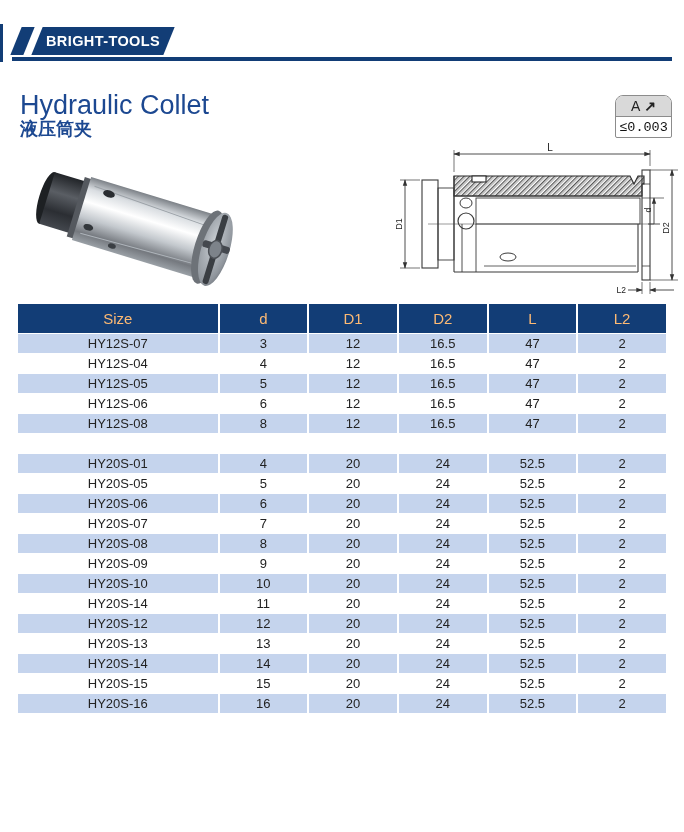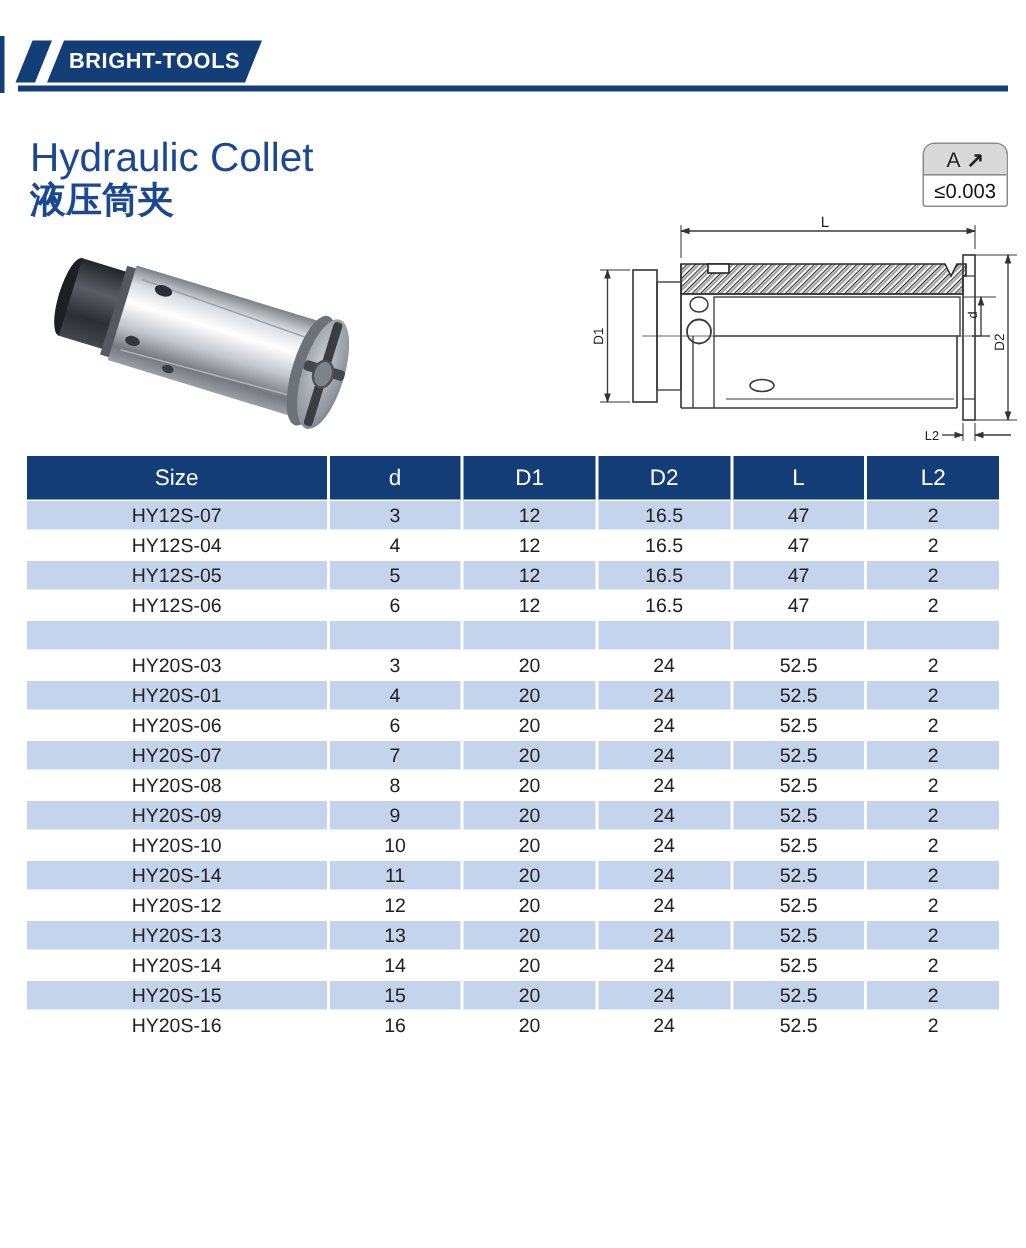--- a/index.html
+++ b/index.html
@@ -18,36 +18,36 @@
     overflow:hidden;
   }
   .edge-tick{position:absolute;left:0;top:24px;width:3px;height:38px;background:var(--navy);}
   
   .logo-slash{position:absolute;left:16px;top:27px;width:13px;height:28px;background:var(--navy);transform:skewX(-22deg);}
   .logo-main{position:absolute;left:37px;top:27px;width:132px;height:28px;background:var(--navy);transform:skewX(-22deg);display:flex;align-items:center;justify-content:center;}
   .logo-main span{transform:skewX(22deg);color:#fff;font-weight:bold;font-size:14.5px;letter-spacing:.4px;white-space:nowrap;}
   .header-rule{position:absolute;left:12px;top:57px;width:660px;height:4px;background:var(--navy);}
   
   .title-en{position:absolute;left:20px;top:90px;font-size:27px;font-weight:normal;color:var(--title);}
-  .title-zh{position:absolute;left:20px;top:117px;font-size:24px;font-weight:bold;color:var(--title);}
+  .title-zh{position:absolute;left:20px;top:117px;font-size:18px;font-weight:bold;color:var(--title);}
   
   .badge{position:absolute;left:615px;top:95px;width:57px;border:1.5px solid #8c8c8c;border-radius:8px 8px 2px 2px;overflow:hidden;background:#fff;}
   .badge-top{height:21px;background:#d9d9d9;border-bottom:1px solid #8c8c8c;display:flex;align-items:center;justify-content:center;gap:4px;font-size:14px;color:#222;}
   .badge-top .arrow{font-weight:bold;font-size:14px;}
-  .badge-bottom{height:20px;display:flex;align-items:center;justify-content:center;font-size:13.5px;color:#111;}
+  .badge-bottom{height:20px;display:flex;align-items:center;justify-content:center;font-size:13.5px;color:#111;font-family:Liberation Mono, monospace;}
   
   .photo{position:absolute;left:26px;top:156px;width:238px;height:148px;}
   .drawing{position:absolute;left:392px;top:140px;width:292px;height:160px;}
   
   table.spec{
     position:absolute;left:16px;top:303px;width:652px;
     border-collapse:collapse;table-layout:fixed;
   }
   table.spec th{
-    background:var(--navy);color:#ffffff;font-weight:normal;
+    background:var(--navy);color:#fdba74;font-weight:normal;
     font-size:15px;height:30px;border:1px solid #fff;border-width:1px 2px;
   }
   table.spec td{
     font-size:13px;height:20px;text-align:center;color:var(--ink);
     border:1px solid #fff;border-width:1px 2px;padding:0;
   }
   table.spec col.c-size{width:31%;}
   table.spec col.c-dim{width:13.8%;}
   table.spec tbody tr:nth-child(odd) td{background:var(--rowblue);}
   table.spec tbody tr:nth-child(even) td{background:#ffffff;}
@@ -232,44 +232,52 @@
   </tr>
       <tr>
     <td>HY12S-06</td>
     <td>6</td>
     <td>12</td>
     <td>16.5</td>
     <td>47</td>
     <td>2</td>
   </tr>
       <tr>
-    <td></td>
-    <td></td>
-    <td></td>
-    <td></td>
-    <td></td>
-    <td></td>
-  </tr>
-      <tr>
-    <td>HY20S-03</td>
-    <td>3</td>
-    <td>20</td>
-    <td>24</td>
-    <td>52.5</td>
-    <td>2</td>
+    <td>HY12S-08</td>
+    <td>8</td>
+    <td>12</td>
+    <td>16.5</td>
+    <td>47</td>
+    <td>2</td>
+  </tr>
+      <tr>
+    <td></td>
+    <td></td>
+    <td></td>
+    <td></td>
+    <td></td>
+    <td></td>
   </tr>
       <tr>
     <td>HY20S-01</td>
     <td>4</td>
     <td>20</td>
     <td>24</td>
     <td>52.5</td>
     <td>2</td>
   </tr>
       <tr>
+    <td>HY20S-05</td>
+    <td>5</td>
+    <td>20</td>
+    <td>24</td>
+    <td>52.5</td>
+    <td>2</td>
+  </tr>
+      <tr>
     <td>HY20S-06</td>
     <td>6</td>
     <td>20</td>
     <td>24</td>
     <td>52.5</td>
     <td>2</td>
   </tr>
       <tr>
     <td>HY20S-07</td>
     <td>7</td>

